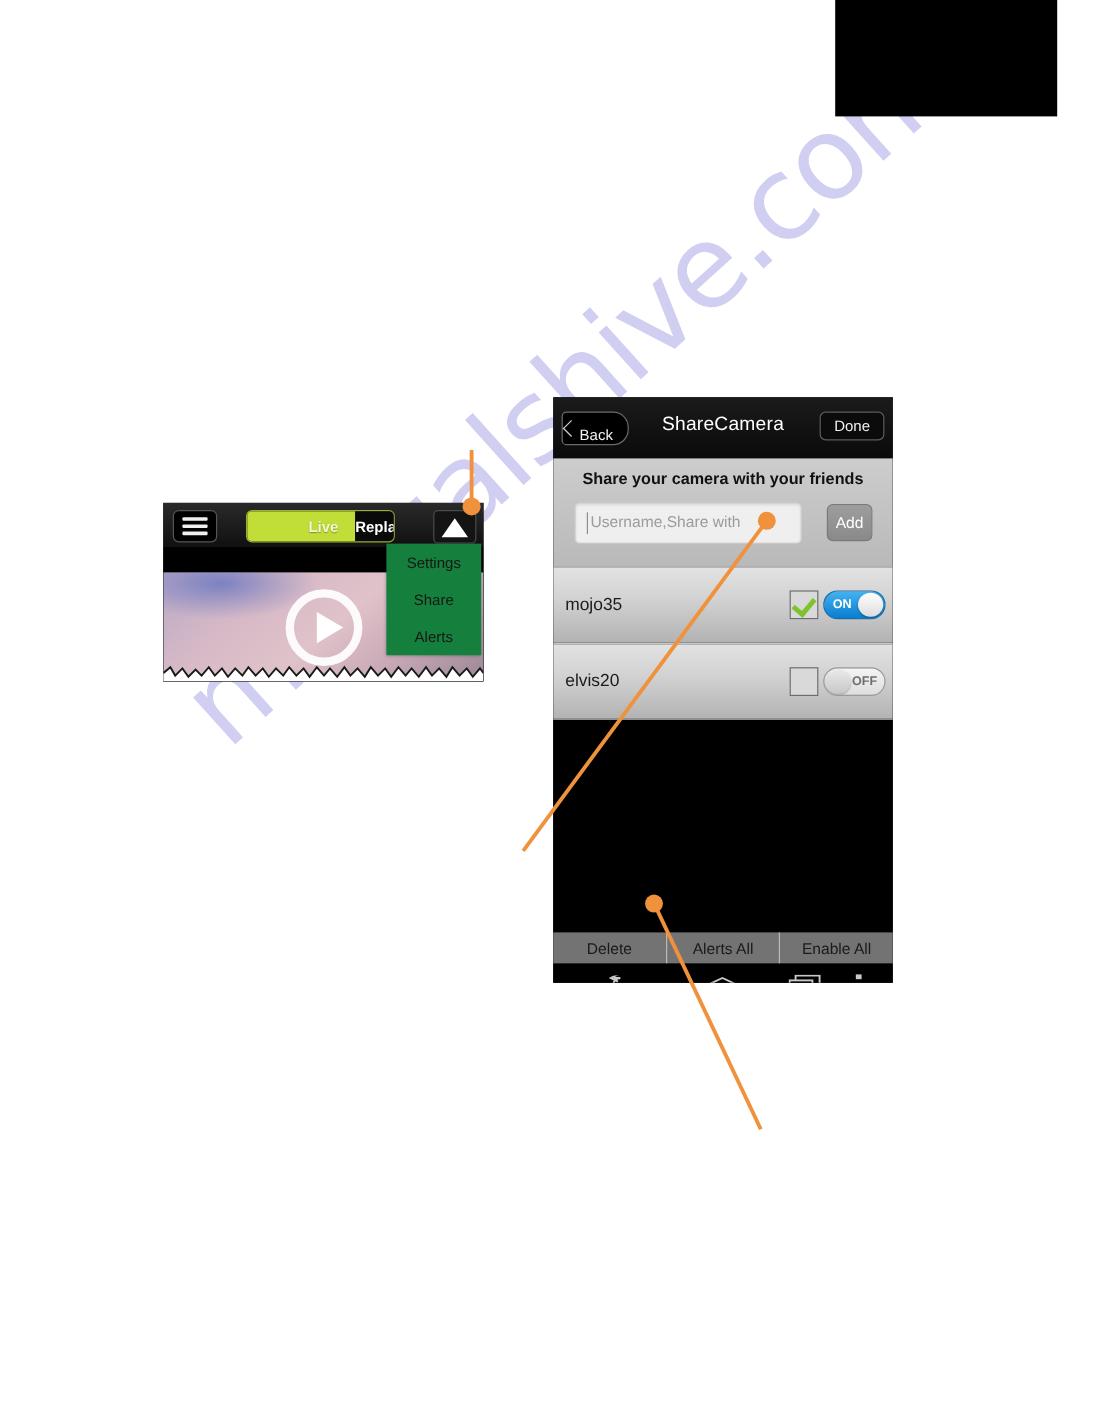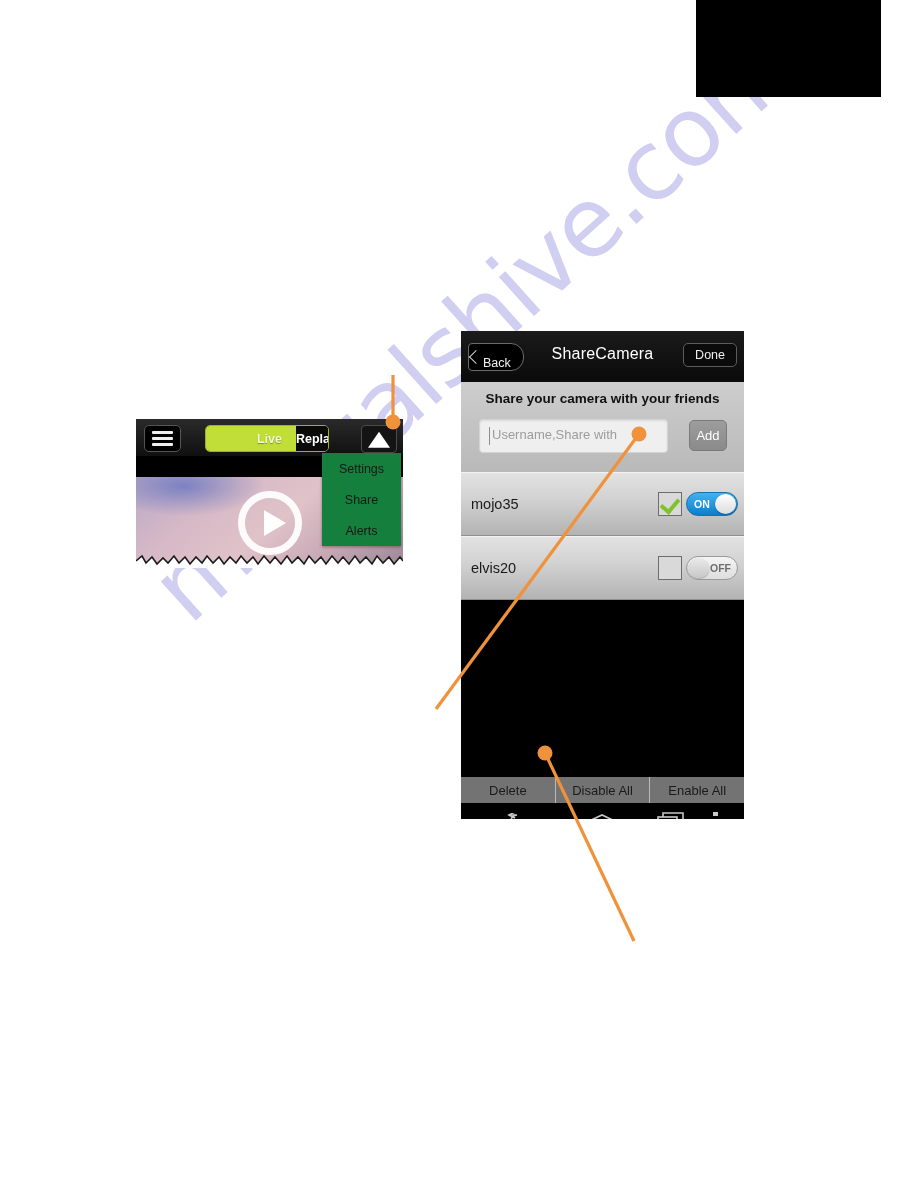--- a/index.html
+++ b/index.html
@@ -500,21 +500,21 @@
     <span class="row-toggle off">
       <span class="toggle-label">OFF</span>
       <span class="knob"></span>
     </span>
   </div>
 
   <div id="phone-void"></div>
 
   <div id="phone-actionbar">
     <div class="action-btn">Delete</div>
-    <div class="action-btn">Disable All</div>
+    <div class="action-btn">Alerts All</div>
     <div class="action-btn">Enable All</div>
   </div>
 
   <div id="phone-navbar" style="height:36px;">
     <div class="nav-slot" style="left:46px;">
       <svg width="26" height="16" viewBox="0 0 26 16">
         <path d="M24,14 L10,14 A6,6 0 0 1 10,2 L4,2" fill="none" stroke="#c9c9c9" stroke-width="1.6"></path>
         <path d="M8,-1 L2,2 L8,5" fill="none" stroke="#c9c9c9" stroke-width="1.6"></path>
       </svg>
     </div>

